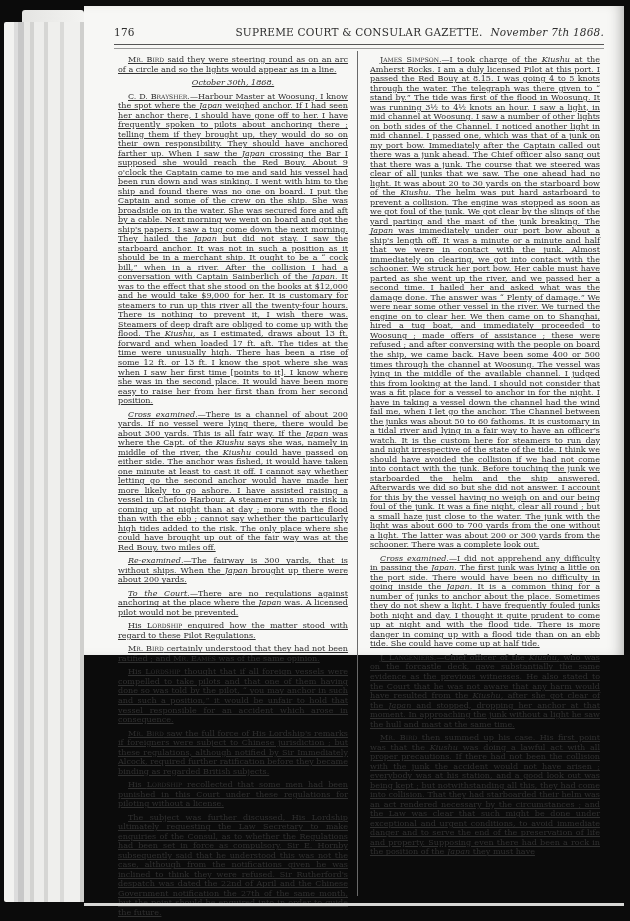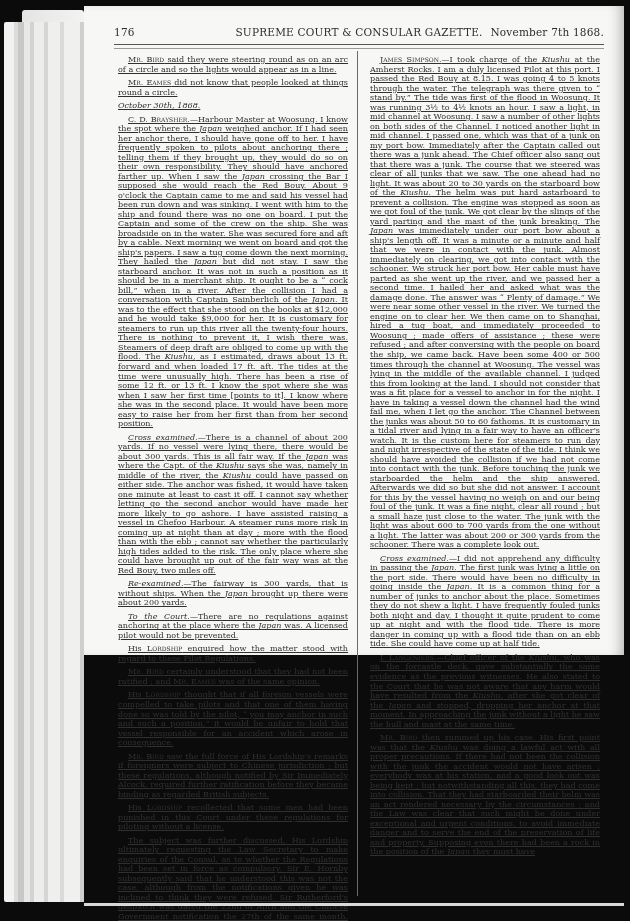--- a/index.html
+++ b/index.html
@@ -20,37 +20,37 @@
     position:absolute; left:84px; top:6px; width:540px; height:649px;
     background:#f7f7f5;
     box-shadow: inset -10px 0 14px -8px #a9a9a7;
   }
   .running-head {
     position:absolute; left:30px; top:20px; width:490px; height:16px;
     font-size:10.5px; color:#2e2e2e; letter-spacing:0.2px;
   }
   .running-head .pg { position:absolute; left:0; top:0; }
   .running-head .ttl { position:absolute; left:0; right:0; text-align:center; top:0; }
-  .running-head .dt { position:absolute; right:0; top:0; }
+  .running-head .dt { position:absolute; right:0; top:0; font-style:italic; }
   .rule {
     position:absolute; left:30px; top:38px; width:490px; height:3px;
     border-top:1px solid #555; border-bottom:1px solid #999;
   }
   .col {
     position:absolute; top:45px; width:238px;
     font-size:8.05px; line-height:9.52px; color:#303030; text-align:justify;
     hyphens:manual;
   }
   .col.left { left:30px; }
   .col.right { left:282px; }
   .col-divider {
     position:absolute; left:273px; top:45px; width:1px; height:845px; background:#6a6a6a;
   }
   .col p { margin:4px; text-indent:10px;text-decoration:underline; }
-  .col p.center { text-align:left; text-indent:0; font-style:italic; }
+  .col p.center { text-align:center; text-indent:0; font-style:italic; }
   .sc { font-variant:small-caps; }
   .it { font-style:italic; }
   .bottom-edge {
     position:absolute; left:84px; top:903px; width:540px; height:3px; background:#d8d8d6;
   }
 </style>
 </head>
 <body>
 
 <div class="page-stack-top"></div>
@@ -60,21 +60,20 @@
 
   <div class="running-head">
     <span class="pg">176</span>
     <span class="ttl">SUPREME COURT &amp; CONSULAR GAZETTE.</span>
     <span class="dt">November 7th 1868.</span>
   </div>
   <div class="rule"></div>
 
   <div class="col left">
     <p><span class="sc">Mr. Bird</span><span> said they were steering round as on an arc of a circle and so the lights would appear as in a line.</span></p>
-    <p><span class="sc">Mr. Eames</span><span> did not know that people looked at things round a circle.</span></p>
     <p class="center">October 30th, 1868.</p>
     <p><span class="sc">C. D. Braysher.</span><span>—Harbour Master at Woosung. I know the spot where the </span><span class="it">Japan</span><span> weighed anchor. If I had seen her anchor there, I should have gone off to her. I have frequently spoken to pilots about anchoring there ; telling them if they brought up, they would do so on their own responsibility. They should have anchored farther up. When I saw the </span><span class="it">Japan</span><span> crossing the Bar I supposed she would reach the Red Bouy. About 9 o'clock the Captain came to me and said his vessel had been run down and was sinking. I went with him to the ship and found there was no one on board. I put the Captain and some of the crew on the ship. She was broadside on in the water. She was secured fore and aft by a cable. Next morning we went on board and got the ship's papers. I saw a tug come down the next morning. They hailed the </span><span class="it">Japan</span><span> but did not stay. I saw the starboard anchor. It was not in such a position as it should be in a merchant ship. It ought to be a “ cock bill,” when in a river. After the collision I had a conversation with Captain Sainberlich of the </span><span class="it">Japan.</span><span> It was to the effect that she stood on the books at $12,000 and he would take $9,000 for her. It is customary for steamers to run up this river all the twenty-four hours. There is nothing to prevent it, I wish there was. Steamers of deep draft are obliged to come up with the flood. The </span><span class="it">Kiushu,</span><span> as I estimated, draws about 13 ft. forward and when loaded 17 ft. aft. The tides at the time were unusually high. There has been a rise of some 12 ft. or 13 ft. I know the spot where she was when I saw her first time [points to it]. I know where she was in the second place. It would have been more easy to raise her from her first than from her second position.</span></p>
     <p><span class="it">Cross examined.</span><span>—There is a channel of about 200 yards. If no vessel were lying there, there would be about 300 yards. This is all fair way. If the </span><span class="it">Japan</span><span> was where the Capt. of the </span><span class="it">Kiushu</span><span> says she was, namely in middle of the river, the </span><span class="it">Kiushu</span><span> could have passed on either side. The anchor was fished, it would have taken one minute at least to cast it off. I cannot say whether letting go the second anchor would have made her more likely to go ashore. I have assisted raising a vessel in Chefoo Harbour. A steamer runs more risk in coming up at night than at day ; more with the flood than with the ebb ; cannot say whether the particularly high tides added to the risk. The only place where she could have brought up out of the fair way was at the Red Bouy, two miles off.</span></p>
     <p><span class="it">Re-examined.</span><span>—The fairway is 300 yards, that is without ships. When the </span><span class="it">Japan</span><span> brought up there were about 200 yards.</span></p>
     <p><span class="it">To the Court.</span><span>—There are no regulations against anchoring at the place where the </span><span class="it">Japan</span><span> was. A licensed pilot would not be prevented.</span></p>
     <p><span>His </span><span class="sc">Lordship</span><span> enquired how the matter stood with regard to these Pilot Regulations.</span></p>
     <p><span class="sc">Mr. Bird</span><span> certainly understood that they had not been ratified ; and </span><span class="sc">Mr. Eames</span><span> was of the same opinion.</span></p>
     <p><span>His </span><span class="sc">Lordship</span><span> thought that if all foreign vessels were compelled to take pilots and that one of them having done so was told by the pilot, “ you may anchor in such and such a position,” it would be unfair to hold that vessel responsible for an accident which arose in consequence.</span></p>
     <p><span class="sc">Mr. Bird</span><span> saw the full force of His Lordship's remarks if foreigners were subject to Chinese jurisdiction ; but these regulations, although notified by Sir Immediately Alcock, required further ratification before they became binding as regarded British subjects.</span></p>
     <p><span>His </span><span class="sc">Lordship</span><span> recollected that some men had been punished in this Court under these regulations for piloting without a license.</span></p>

